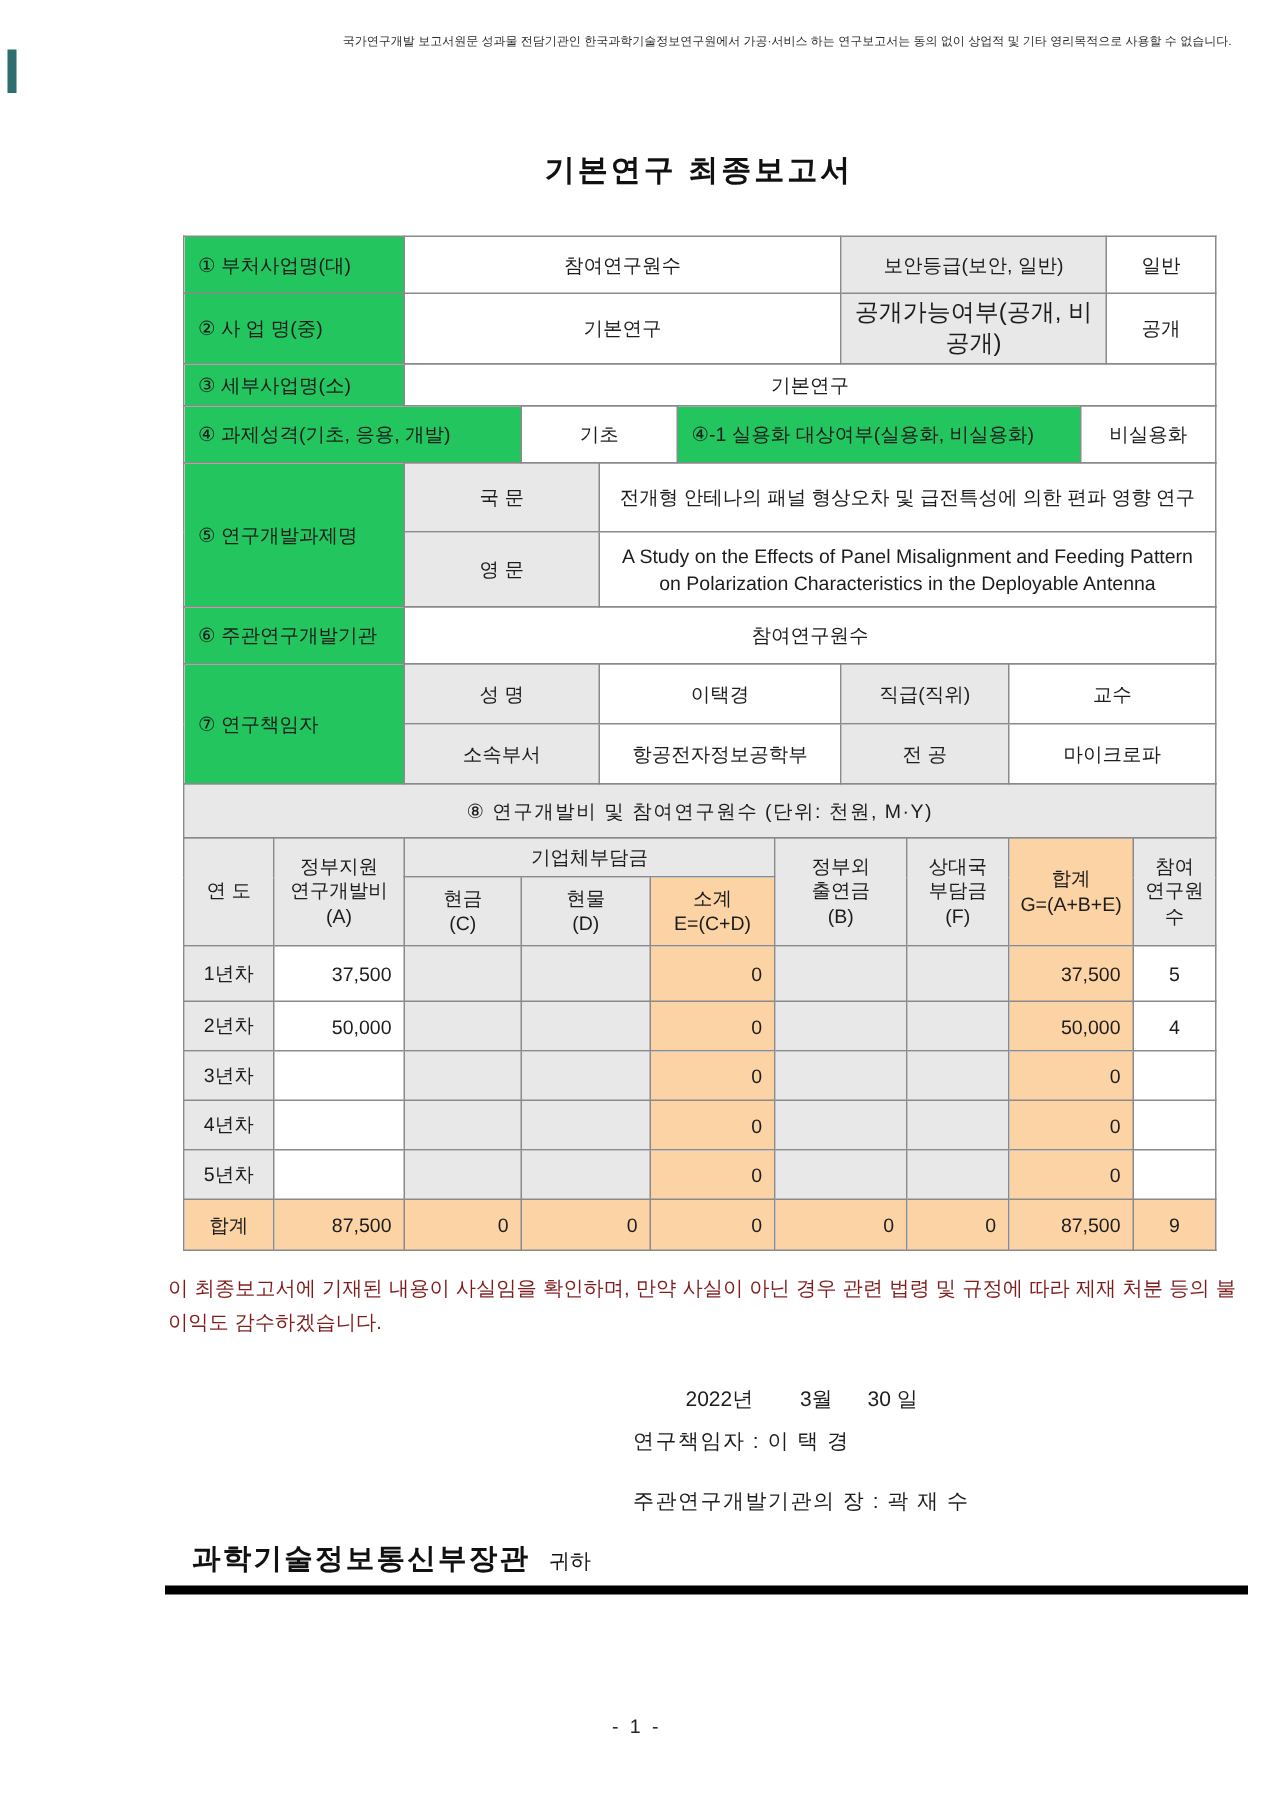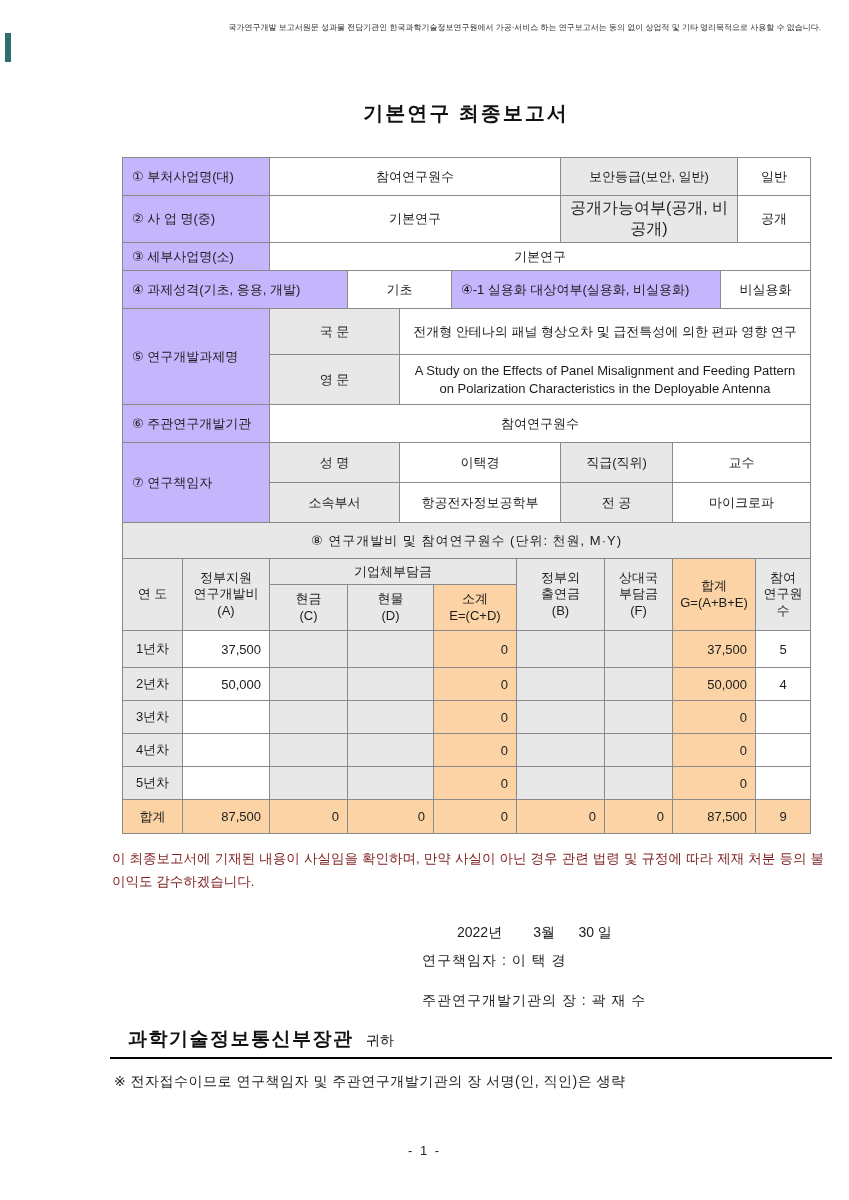--- a/index.html
+++ b/index.html
@@ -44,21 +44,21 @@
     margin-top: -1px;
   }
   table.doc:first-of-type { margin-top: 30px; }
   table.doc td {
     border: 1px solid #8a8a8a;
     font-size: 13px;
     padding: 2px 5px;
     vertical-align: middle;
     overflow: hidden;
   }
-  .lbl { background: #c4b5fd; text-align: left; padding-left: 9px !important; }
+  .lbl { background: #22c55e; text-align: left; padding-left: 9px !important; }
   .hdr { background: #e8e8e8; text-align: center; }
   .orange { background: #fbd3a4; }
   .ctr { text-align: center; }
   .num { text-align: right; padding-right: 8px !important; }
   .pre { white-space: pre-line; line-height: 1.25; }
   .eng { font-size: 12.5px; text-align: center; line-height: 1.35; padding: 3px 8px !important; }
   .kor-title { font-size: 12.5px; text-align: center; white-space: nowrap; }
   .band { text-align: center; letter-spacing: 1px; }
   .total-row td { background: #fbd3a4; border-bottom: 2px solid #222; }
   .period-value {
@@ -76,21 +76,21 @@
     margin-left: -10px;
     color: #7f1d1d;
   }
   .sign-date { margin-top: 30px; margin-left: 335px; font-size: 14px; white-space: pre; }
   .sign-pi   { margin-top: 10px; margin-left: 300px; font-size: 14px; white-space: pre; letter-spacing: 1px; }
   .sign-head { margin-top: 22px; margin-left: 300px; font-size: 14px; white-space: pre; letter-spacing: 1px; }
   .minister-line {
     margin-top: 16px;
     margin-left: -12px;
     width: 722px;
-    border-bottom: 2px solid #000000;
+    border-bottom: 6px solid #000000;
     padding-bottom: 5px;
     padding-left: 18px;
   }
   .minister { font-size: 19px; font-weight: bold; letter-spacing: 1.5px; color: #111; }
   .honorific { font-size: 14px; margin-left: 8px; color: #111; }
   .note { margin-top: 14px; margin-left: -8px; font-size: 14px; letter-spacing: 0.5px; }
   .page-num {
     position: absolute;
     left: 0; top: 1143px;
     width: 849px;
@@ -344,17 +344,16 @@
 
   <div class="sign-date">2022년        3월      30 일</div>
   <div class="sign-pi">연구책임자 : 이 택 경</div>
   <div class="sign-head">주관연구개발기관의 장 : 곽 재 수</div>
 
   <div class="minister-line">
     <span class="minister">과학기술정보통신부장관</span>
     <span class="honorific">귀하</span>
   </div>
 
-  <div class="note">※  전자접수이므로 연구책임자 및 주관연구개발기관의 장 서명(인, 직인)은 생략</div>
 
 </div>
 
 <div class="page-num">- 1 -</div>
 
 </body></html>

